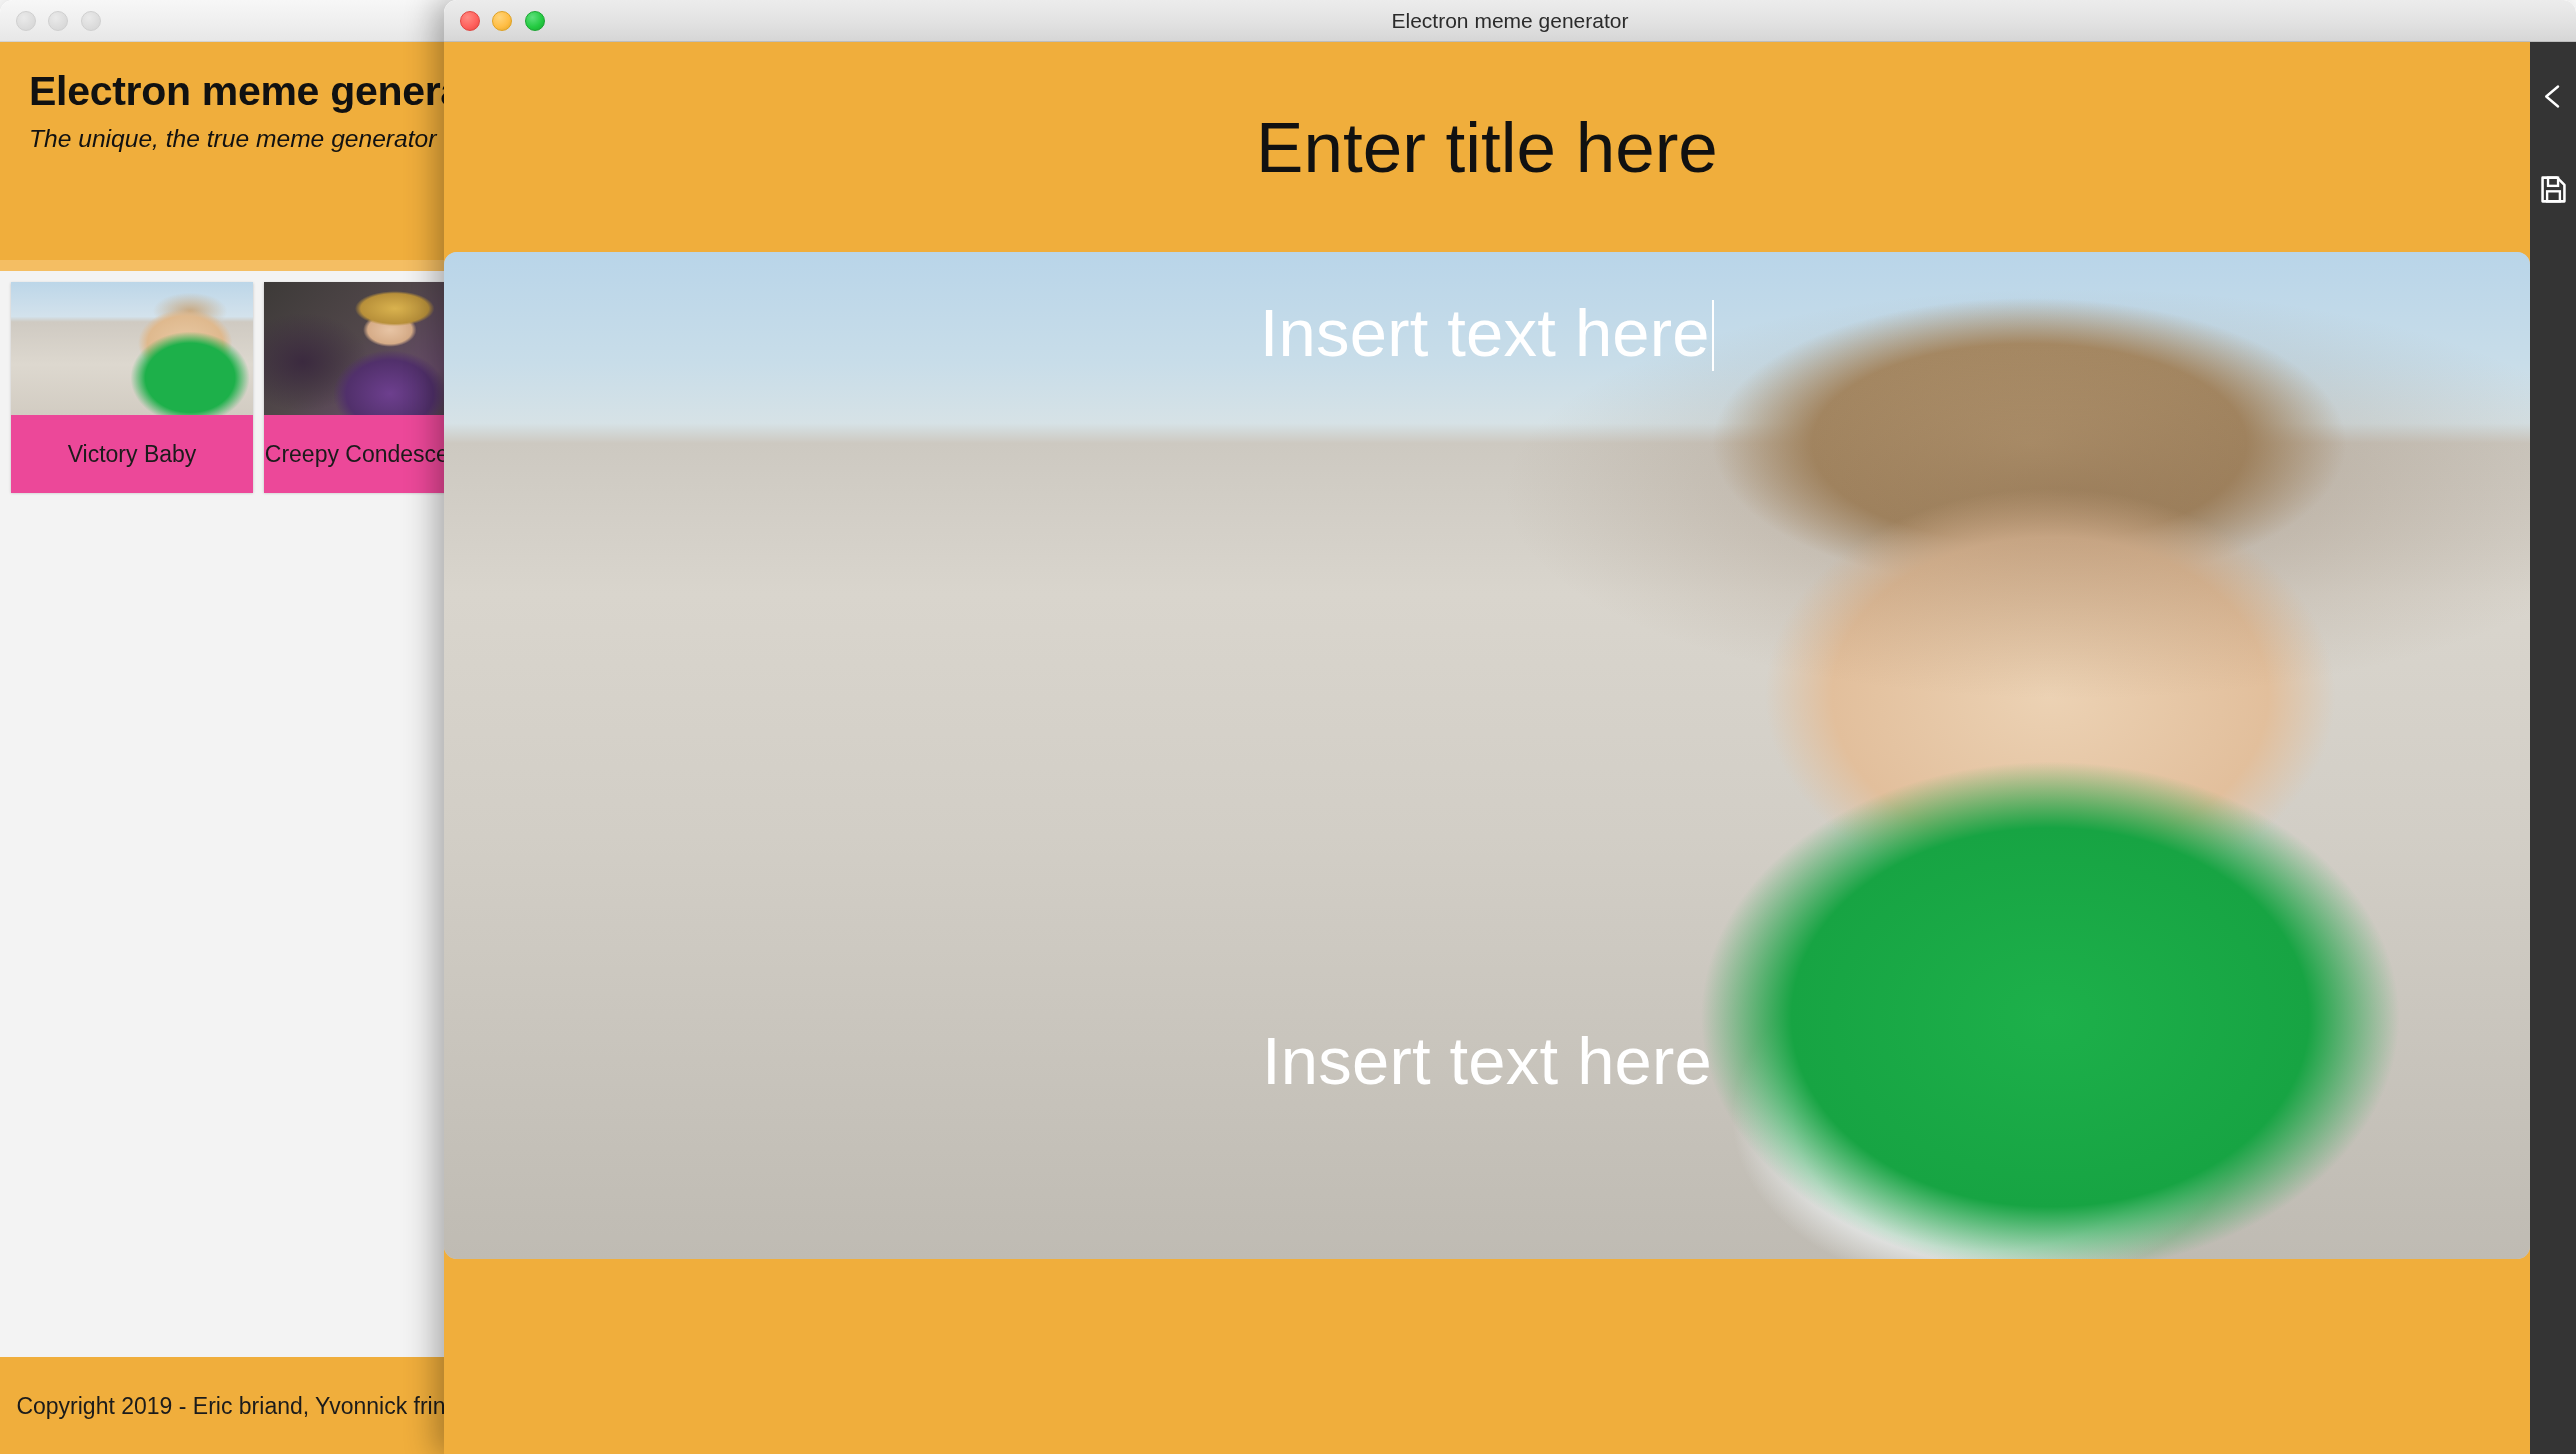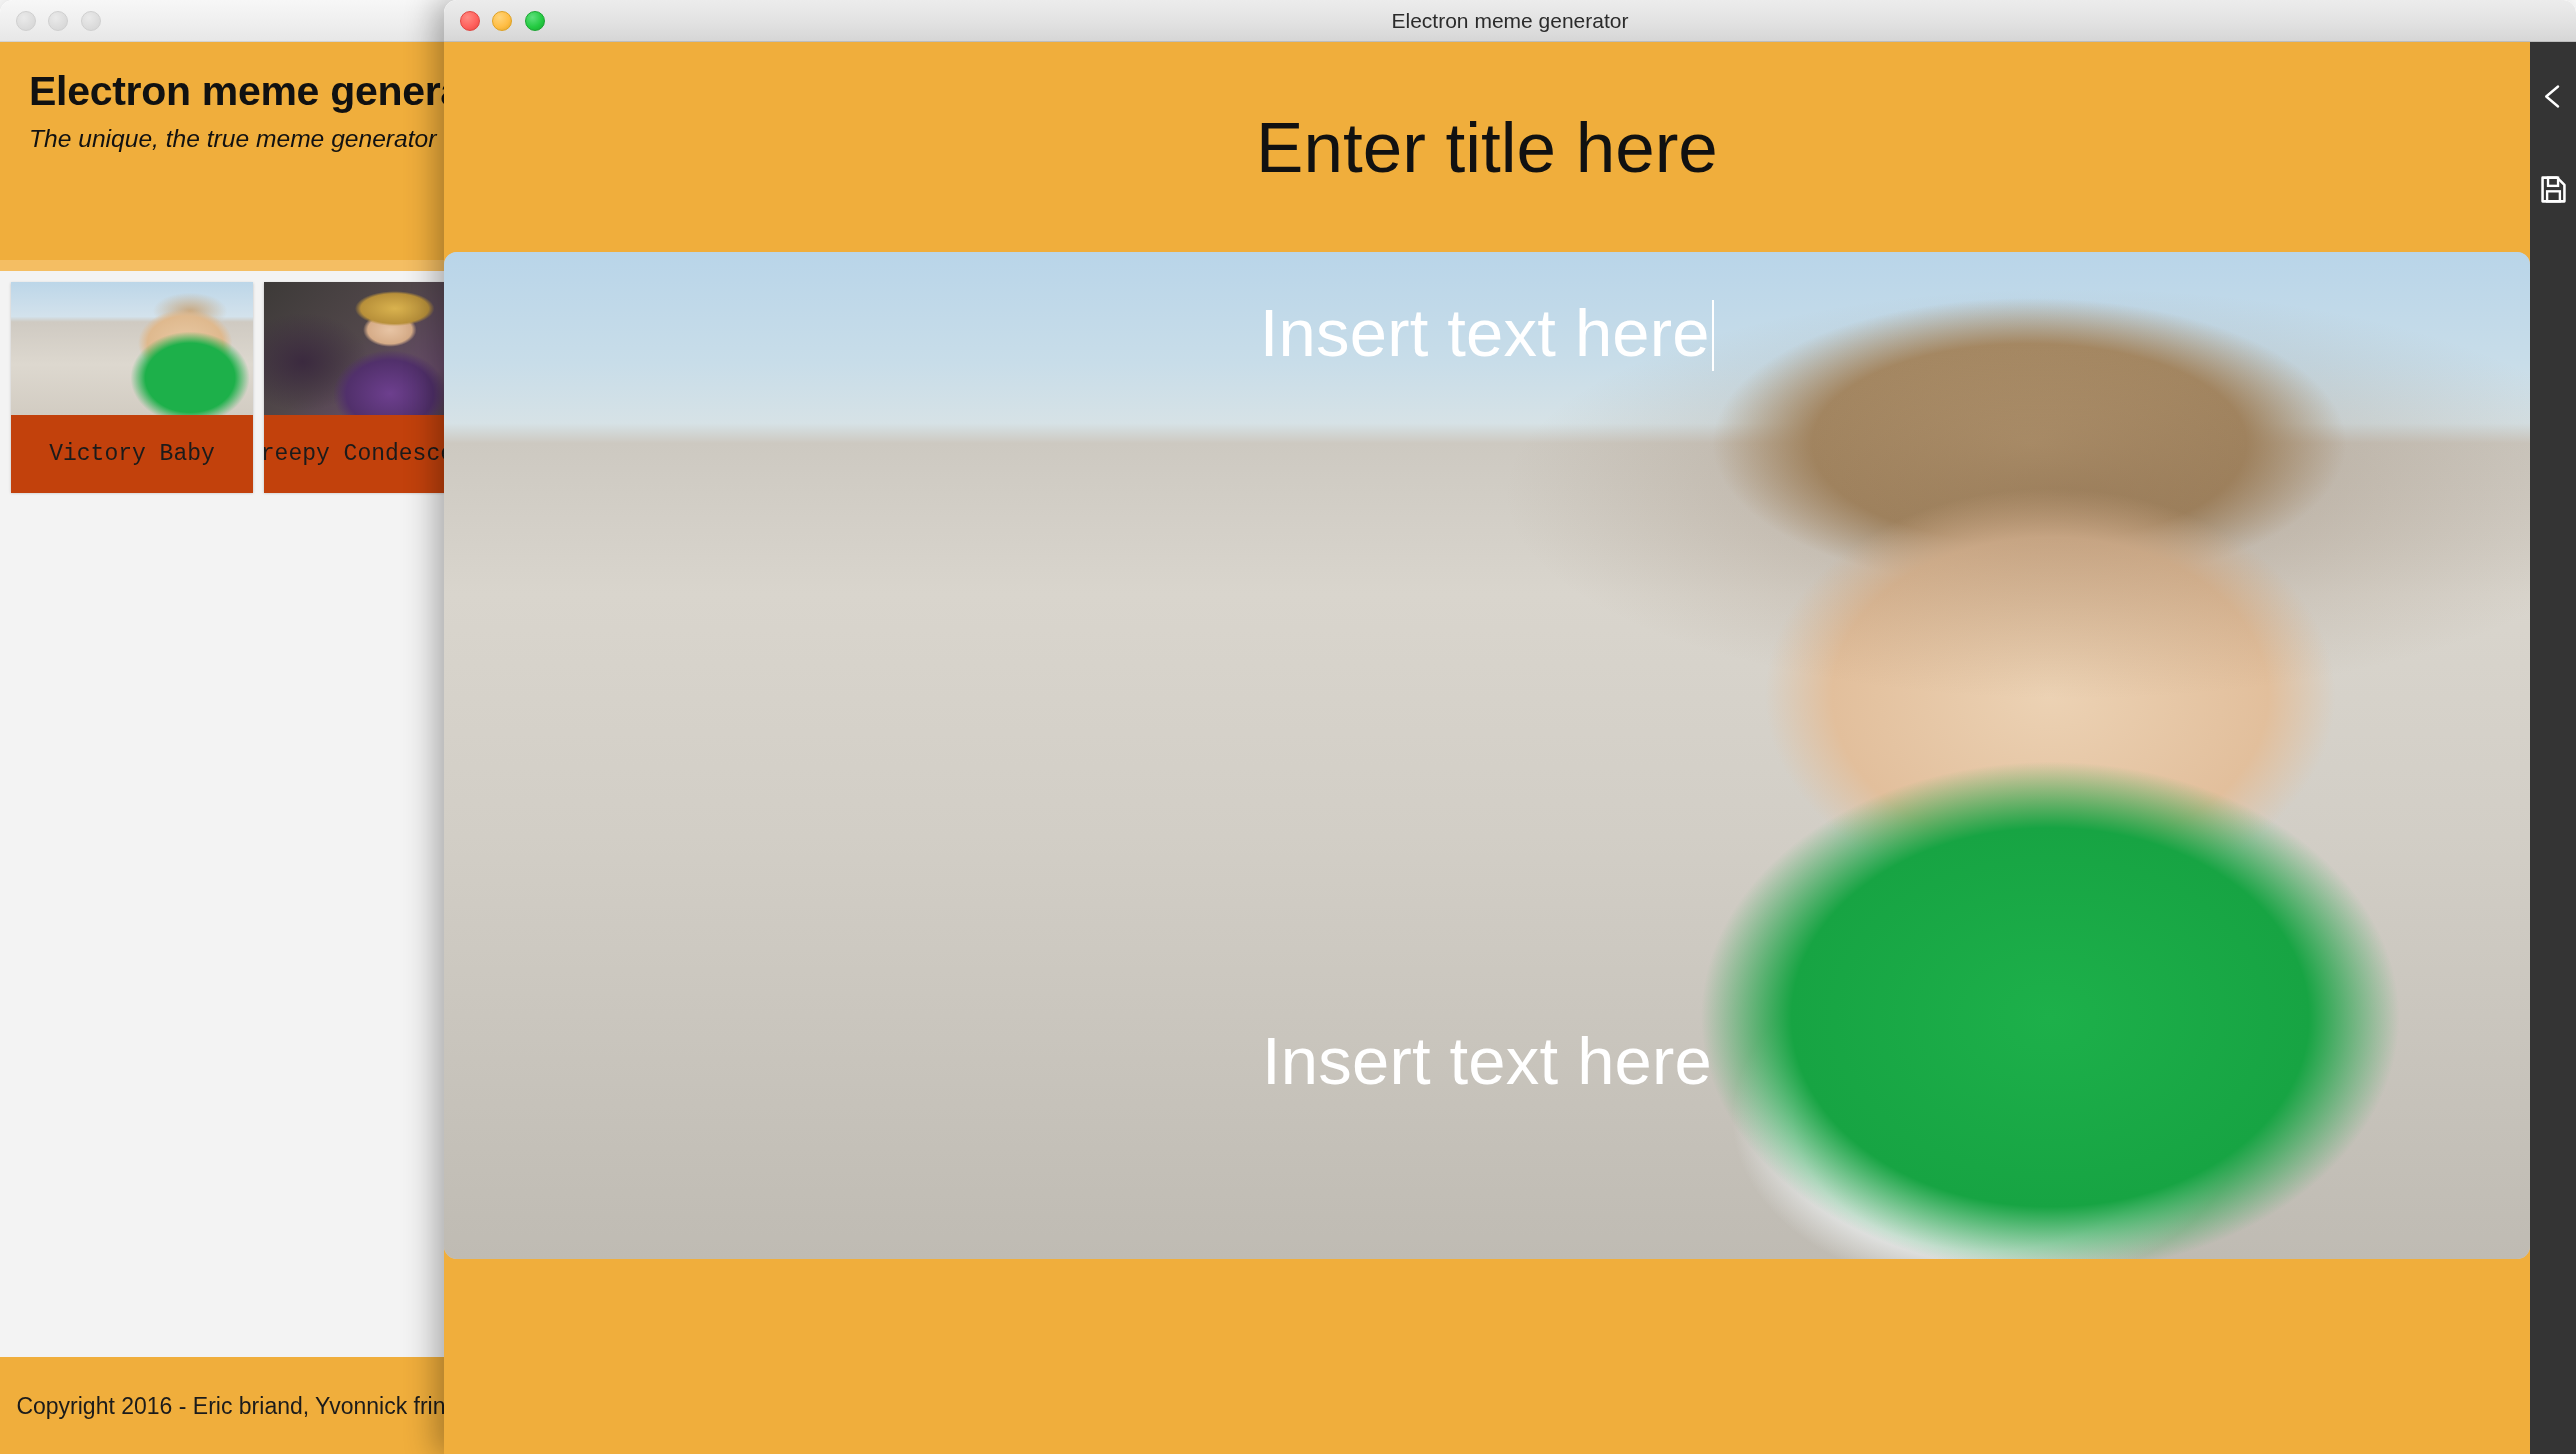--- a/index.html
+++ b/index.html
@@ -100,24 +100,23 @@
   }
 
   .card-grid {
     display: flex;
     flex-wrap: wrap;
     gap: 11px;
   }
 
   .meme-card {
     width: 242px;
-    background: #c2410c;
+    background: #ec4899;
     box-shadow: 0 0.9px 2.7px rgba(0,0,0,0.22);
     overflow: hidden;
-    font-family: Liberation Mono, monospace;
   }
   .card-thumb {
     width: 100%;
     height: 133px;
     display: block;
     position: relative;
     overflow: hidden;
     background: #cccccc;
   }
   .card-label {
@@ -369,21 +368,21 @@
 
         <div class="meme-card">
           <span class="card-thumb thumb-toystory"></span>
           <div class="card-label">X, X Everywhere</div>
         </div>
 
       </div>
     </div>
 
     <div class="bg-footer">
-      <span>Copyright 2016 - Eric briand, Yvonnick frin</span>
+      <span>Copyright 2019 - Eric briand, Yvonnick frin</span>
     </div>
 
   </div>
 
   <div class="fg-window">
 
     <div class="titlebar-active">
       <div class="lights">
         <span class="light close"></span>
         <span class="light min"></span>

